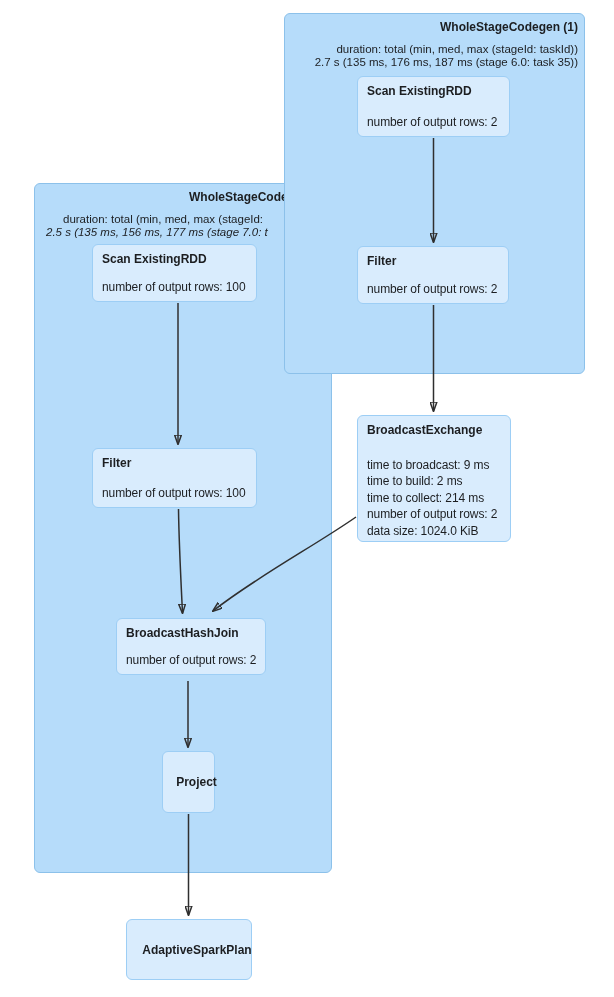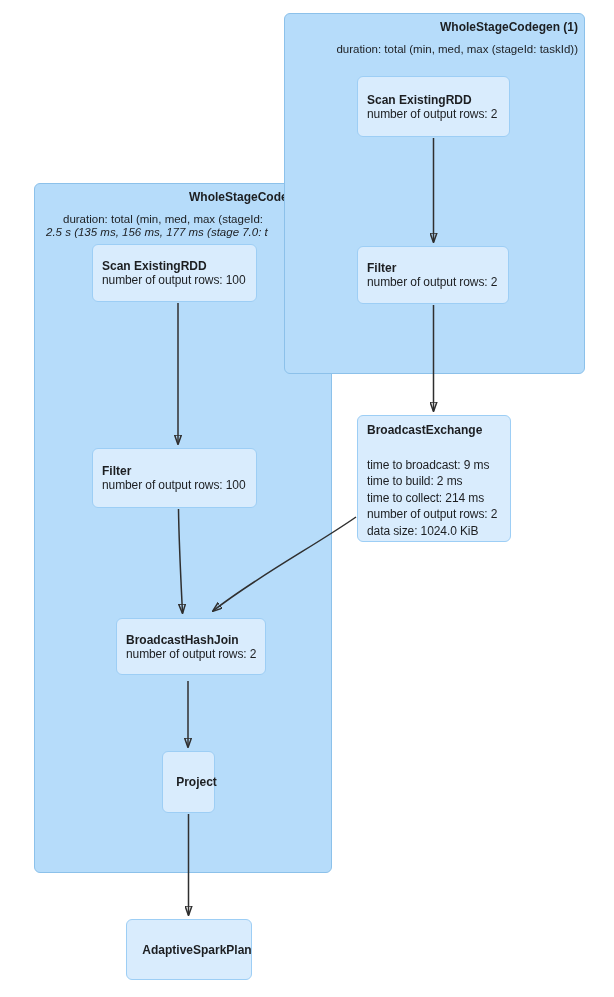--- a/index.html
+++ b/index.html
@@ -26,21 +26,21 @@
   }
   .node {
     position:absolute;
     background:#d9ecfd;
     border:1px solid #9dcef5;
     border-radius:6px;
     box-sizing:border-box;
     z-index:3;
   }
   .node.v {
-    display:flex; flex-direction:column; justify-content:center;
+    display:flex; flex-direction:column; justify-content:space-between;
     padding:7px 9px;
   }
   .node.center {
     display:flex; align-items:center; justify-content:center;padding-left:16px;
   }
   .node-title  { font-weight:bold; font-size:12px; white-space:nowrap; }
   .node-metric { font-size:12px; white-space:nowrap; letter-spacing:-0.1px; }
   .metrics { margin-top:20px; }
   .metrics .node-metric { line-height:16.4px; }
 
@@ -65,20 +65,21 @@
 
   <div class="cluster" id="cluster-left">
     <div class="cluster-title" style="left:154px; top:6px;">WholeStageCode</div>
     <div class="cluster-duration" style="left:28px; top:29px;">duration: total (min, med, max (stageId:</div>
     <div class="cluster-duration" style="left:11px; top:42px;font-style:italic;">2.5 s (135 ms, 156 ms, 177 ms (stage 7.0: t</div>
   </div>
 
   <div class="cluster" id="cluster-right">
     <div class="cluster-title" style="right:6px; top:6px;">WholeStageCodegen (1)</div>
     <div class="cluster-duration" style="right:6px; top:29px;">duration: total (min, med, max (stageId: taskId))</div>
+    <div class="cluster-duration" style="right:6px; top:42px;">2.7 s (135 ms, 176 ms, 187 ms (stage 6.0: task 35))</div>
   </div>
 
   <div class="node v" id="node-scan-right">
     <div class="node-title">Scan ExistingRDD</div>
     <div class="node-metric">number of output rows: 2</div>
   </div>
 
   <div class="node v" id="node-filter-right">
     <div class="node-title">Filter</div>
     <div class="node-metric">number of output rows: 2</div>

